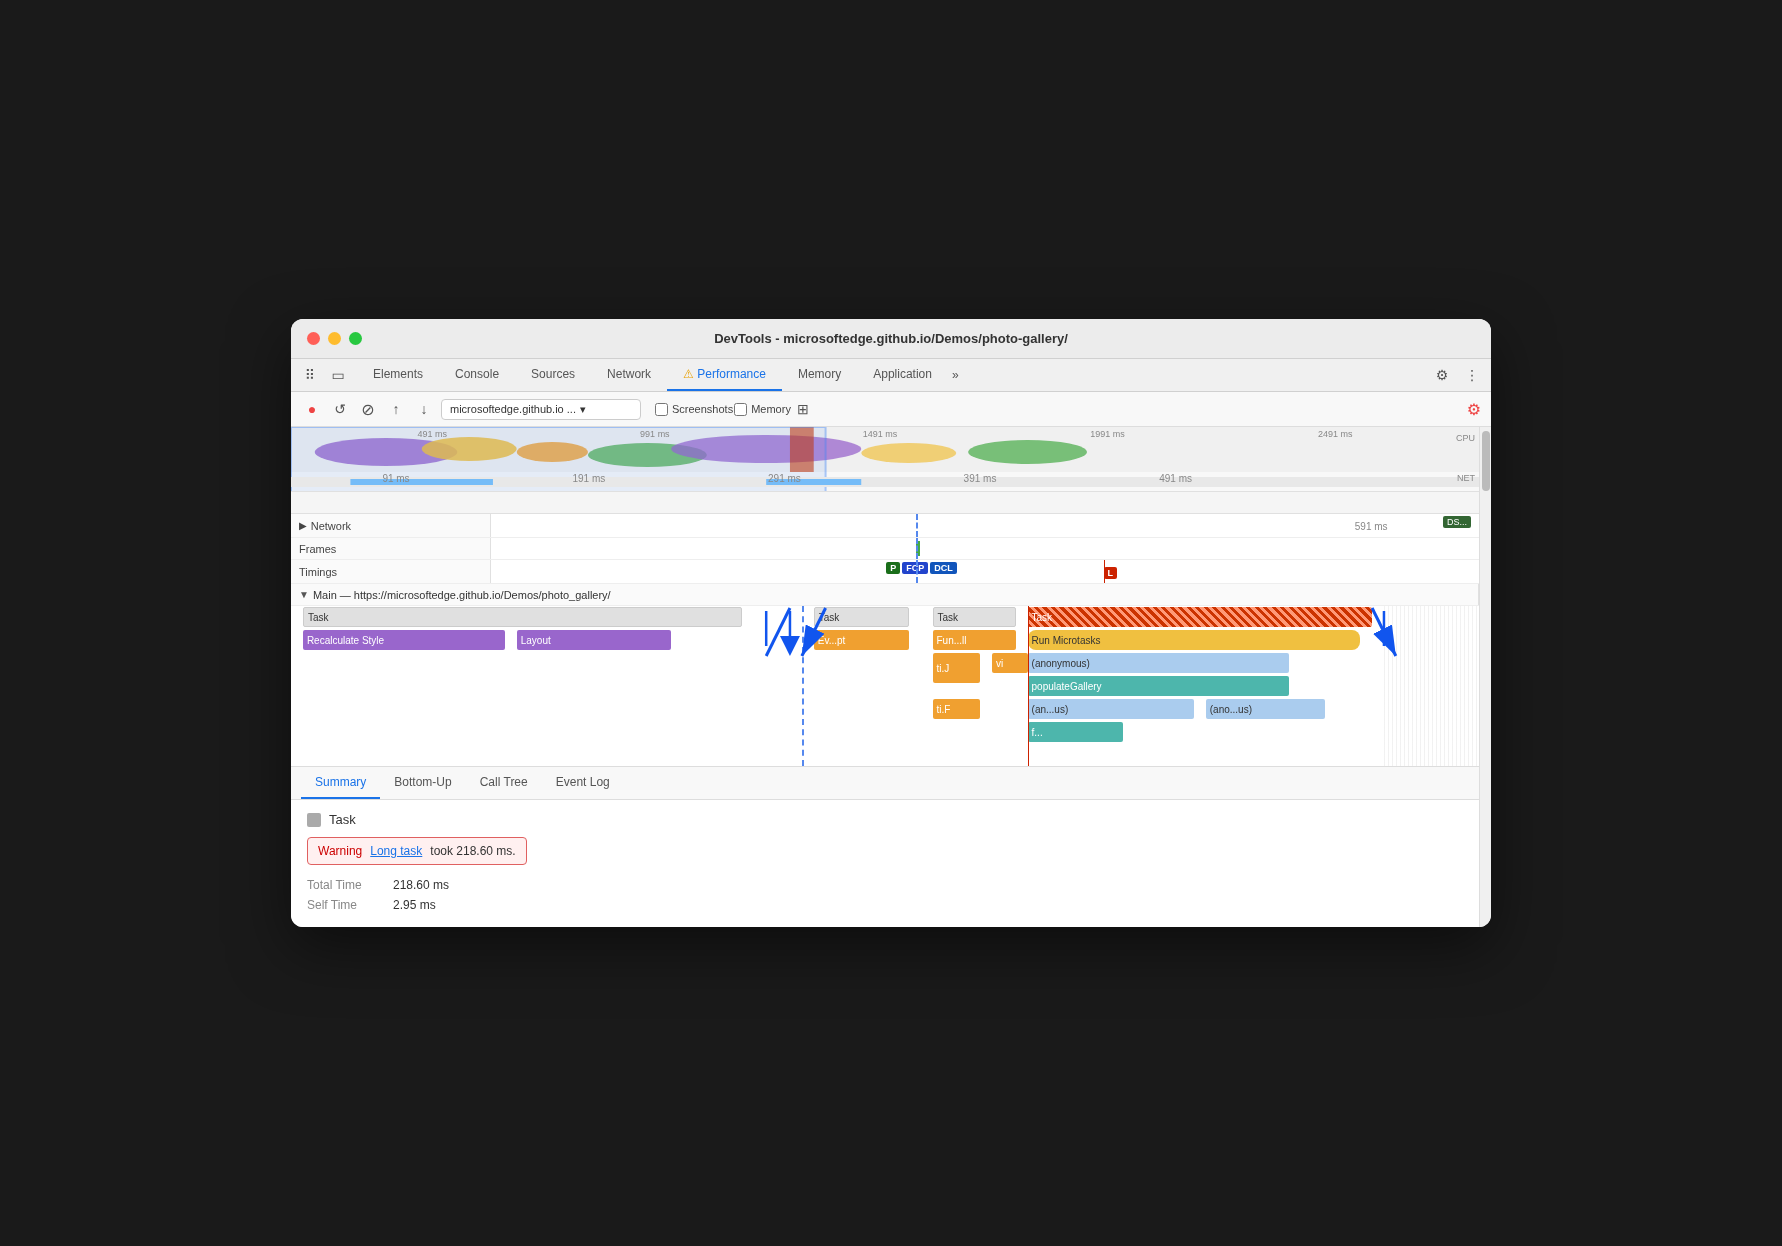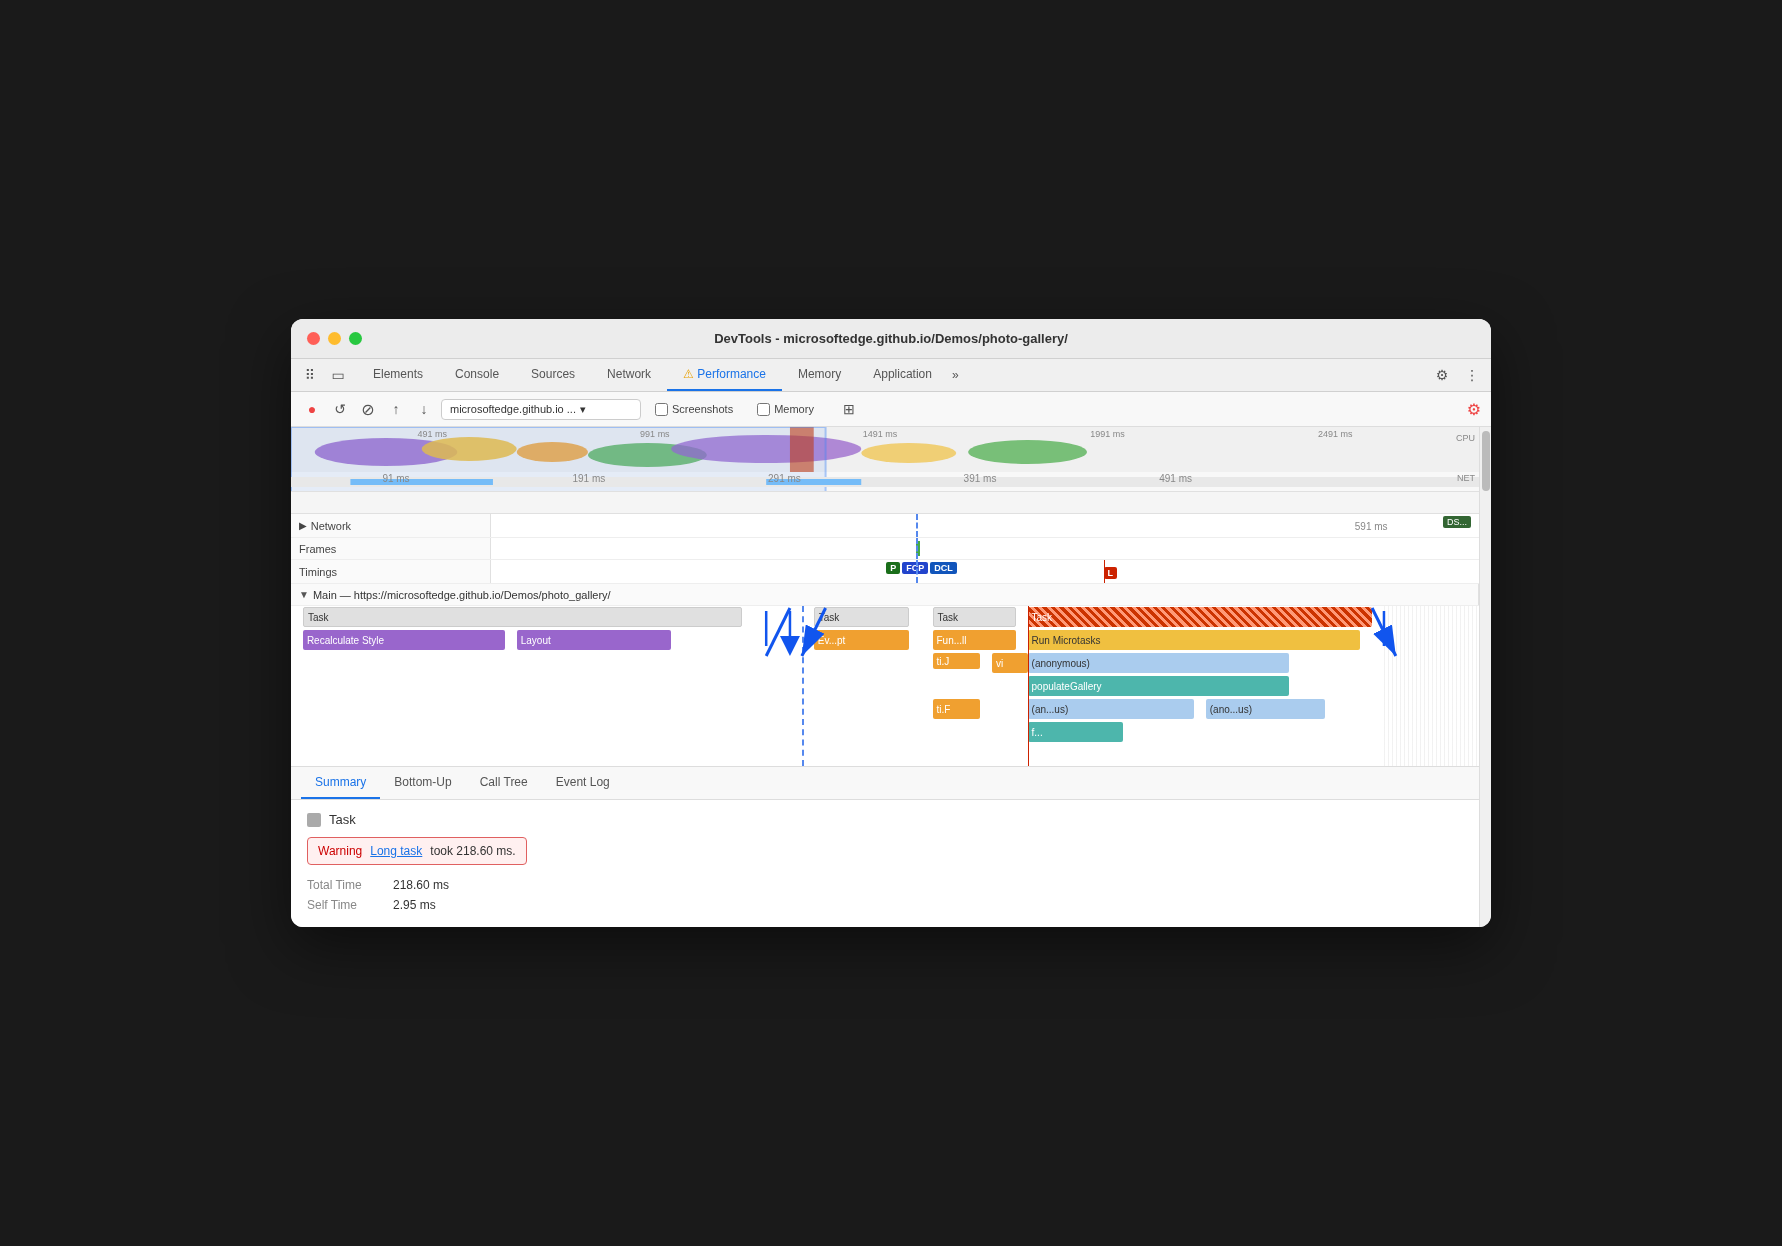--- a/index.html
+++ b/index.html
@@ -127,21 +127,21 @@
       color: #333;
       display: flex;
       align-items: center;
       gap: 4px;
       cursor: pointer;
       min-width: 200px;
     }
     .toolbar-checkbox-group {
       display: flex;
       align-items: center;
-      gap: 24px;
+      gap: 1px;
       margin-left: 8px;
     }
     .toolbar-checkbox {
       display: flex;
       align-items: center;
       gap: 4px;
       font-size: 11px;
       color: #444;
       cursor: pointer;
     }
@@ -526,25 +526,25 @@
             <div style="position:absolute;left:54%;top:1px;width:7%;height:20px;background:#e0e0e0;border:1px solid #ccc;border-radius:2px;display:flex;align-items:center;padding:0 4px;font-size:10px;color:#333;">Task</div>
 
             <div style="position:absolute;left:62%;top:1px;width:29%;height:20px;background:repeating-linear-gradient(45deg,#cc3300,#cc3300 3px,#ff9977 3px,#ff9977 6px);border-radius:2px;display:flex;align-items:center;padding:0 4px;font-size:10px;color:#fff;">Task</div>
           </div>
 
           <div style="display:flex;height:22px;position:relative;margin-bottom:1px;padding-left:10px;">
             <div style="position:absolute;left:1%;top:1px;width:17%;height:20px;background:#9966cc;border-radius:2px;display:flex;align-items:center;padding:0 4px;font-size:10px;color:#fff;">Recalculate Style</div>
             <div style="position:absolute;left:19%;top:1px;width:13%;height:20px;background:#9966cc;border-radius:2px;display:flex;align-items:center;padding:0 4px;font-size:10px;color:#fff;">Layout</div>
             <div style="position:absolute;left:44%;top:1px;width:8%;height:20px;background:#f0a030;border-radius:2px;display:flex;align-items:center;padding:0 4px;font-size:10px;color:#fff;">Ev...pt</div>
             <div style="position:absolute;left:54%;top:1px;width:7%;height:20px;background:#f0a030;border-radius:2px;display:flex;align-items:center;padding:0 4px;font-size:10px;color:#fff;">Fun...ll</div>
-            <div style="position:absolute;left:62%;top:1px;width:28%;height:20px;background:#f0c040;border-radius:2px;display:flex;align-items:center;padding:0 4px;font-size:10px;color:#333;">Run Microtasks</div>
+            <div style="position:absolute;left:62%;top:1px;width:28%;height:20px;background:#f0c040;border-radius:8px;display:flex;align-items:center;padding:0 4px;font-size:10px;color:#333;">Run Microtasks</div>
           </div>
 
           <div style="display:flex;height:22px;position:relative;margin-bottom:1px;padding-left:10px;">
-            <div style="position:absolute;left:54%;top:1px;width:4%;height:16px;background:#f0a030;border-radius:2px;display:flex;align-items:center;padding:0 4px;font-size:10px;color:#fff;text-align:center;">ti.J</div>
+            <div style="position:absolute;left:54%;top:1px;width:4%;height:30px;background:#f0a030;border-radius:2px;display:flex;align-items:center;padding:0 4px;font-size:10px;color:#fff;text-align:center;">ti.J</div>
             <div style="position:absolute;left:62%;top:1px;width:22%;height:20px;background:#aaccee;border-radius:2px;display:flex;align-items:center;padding:0 4px;font-size:10px;color:#333;">(anonymous)</div>
             <div style="position:absolute;left:59%;top:1px;width:3%;height:20px;background:#f0a030;border-radius:2px;display:flex;align-items:center;padding:0 4px;font-size:10px;color:#fff;">vi</div>
           </div>
 
           <div style="display:flex;height:22px;position:relative;margin-bottom:1px;padding-left:10px;">
             <div style="position:absolute;left:62%;top:1px;width:22%;height:20px;background:#4db6ac;border-radius:2px;display:flex;align-items:center;padding:0 4px;font-size:10px;color:#fff;">populateGallery</div>
           </div>
 
           <div style="display:flex;height:22px;position:relative;margin-bottom:1px;padding-left:10px;">
             <div style="position:absolute;left:54%;top:1px;width:4%;height:20px;background:#f0a030;border-radius:2px;display:flex;align-items:center;padding:0 4px;font-size:10px;color:#fff;">ti.F</div>

